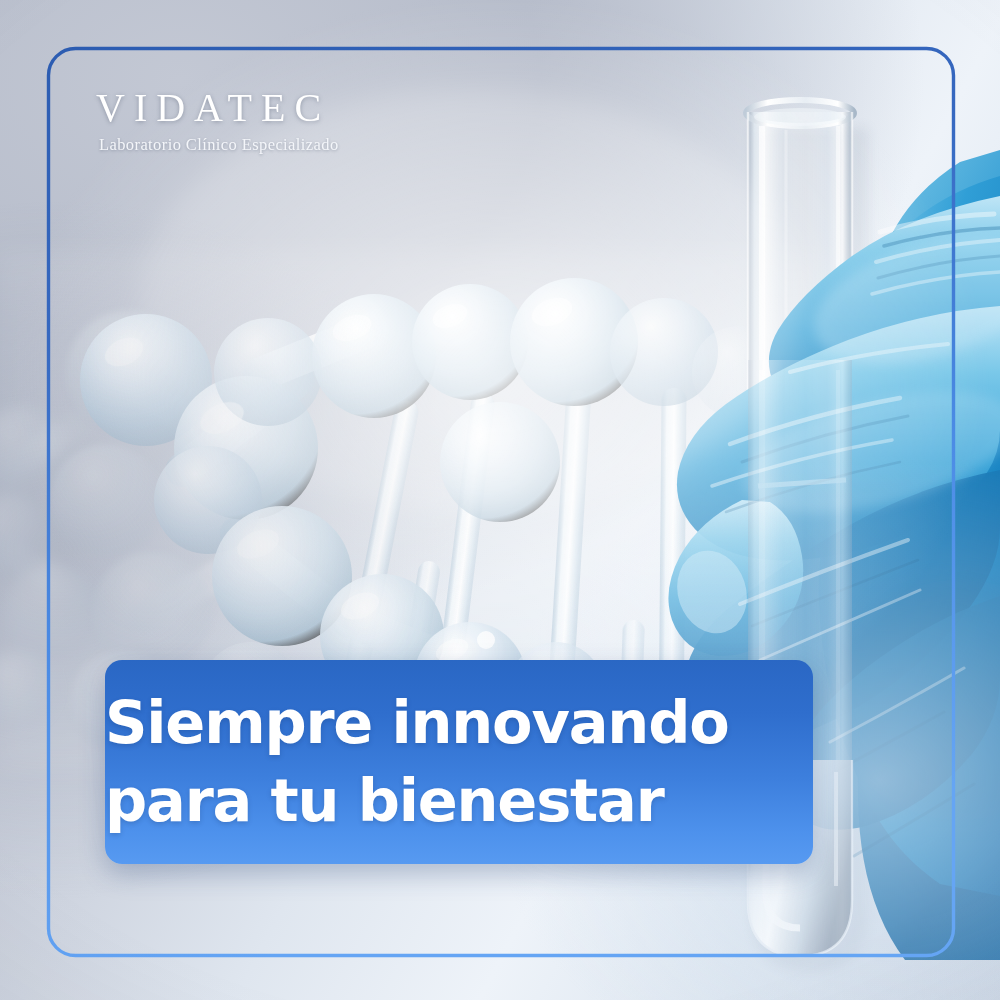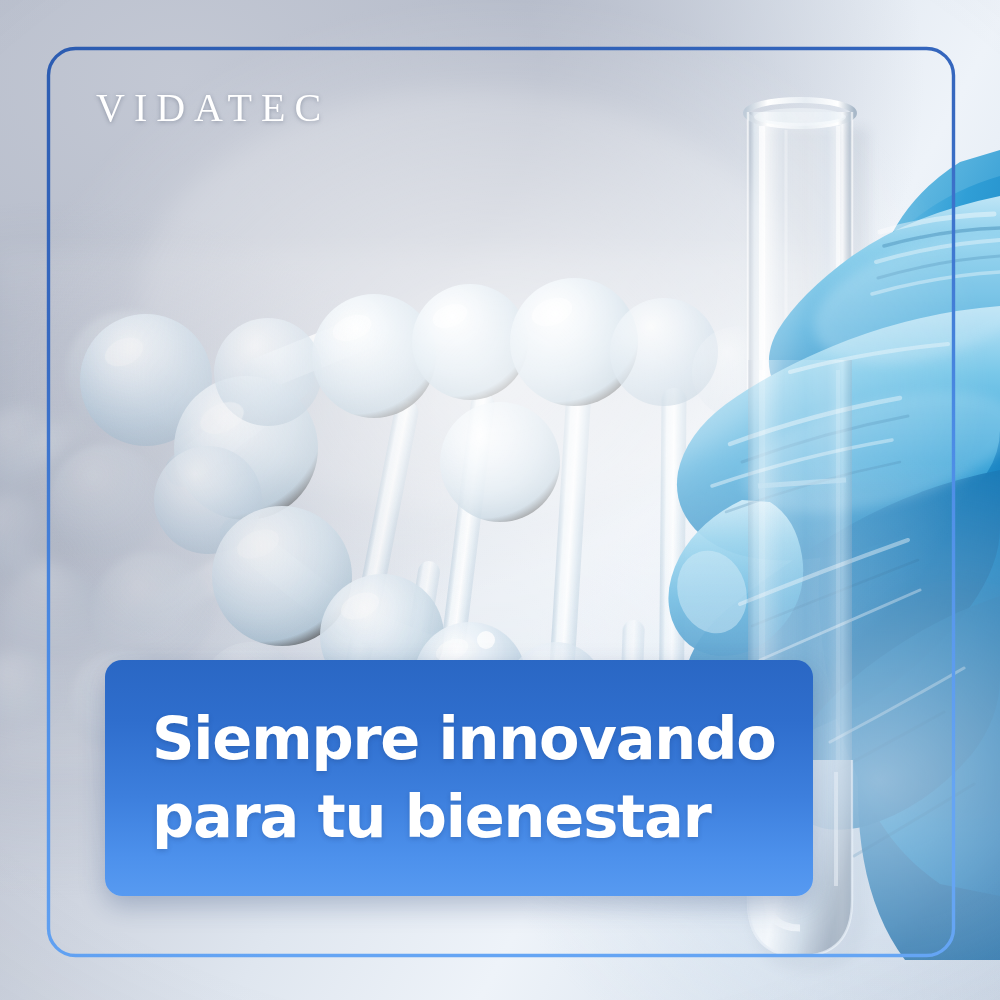--- a/index.html
+++ b/index.html
@@ -44,26 +44,26 @@
   }
   .logo-sub{
     font-family:"Liberation Serif", serif;
     font-size:16.5px;line-height:1;color:#f4f6fa;
     letter-spacing:.4px;margin-top:9px;margin-left:3px;
     text-shadow:0 1px 3px rgba(40,52,75,.32);
   }
 
   
   .banner{
-    position:absolute;left:105px;top:660px;width:708px;height:236px;
+    position:absolute;left:105px;top:660px;width:708px;height:204px;
     border-radius:17px;
     background:linear-gradient(180deg,#2a67c4 0%,#2f6ecd 26%,#3d7fdd 58%,#4d91ec 84%,#579af1 100%);
     box-shadow:0 10px 26px rgba(28,58,110,.28);
     display:flex;flex-direction:column;justify-content:center;
-    padding-left:47px;box-sizing:border-box;
+    box-sizing:border-box;
   }
   .banner-line{
     color:#ffffff;font-family:"DejaVu Sans", sans-serif;
     font-weight:bold;font-size:59px;line-height:1.08;
     letter-spacing:-1.2px;white-space:nowrap;
     text-shadow:0 2px 5px rgba(20,46,95,.22);
   }
   .banner-line.l2{margin-top:14px;}
 </style>
 </head>
@@ -345,20 +345,21 @@
         <stop offset="30%" stop-color="#3668c0"></stop>
         <stop offset="62%" stop-color="#4a8ae4"></stop>
         <stop offset="100%" stop-color="#65a5f4"></stop>
       </linearGradient>
     </defs>
     <rect x="48.5" y="48.5" width="905" height="907" rx="27" ry="27" fill="none" stroke="url(#frameStroke)" stroke-width="3.4"></rect>
   </svg>
 
   <div class="logo">
     <div class="logo-word">VIDATEC</div>
+    <div class="logo-sub">Laboratorio Clínico Especializado</div>
   </div>
 
   <div class="banner">
     <div class="banner-line l1">Siempre innovando</div>
     <div class="banner-line l2">para tu bienestar</div>
   </div>
 
 </div>
 
 </body></html>

